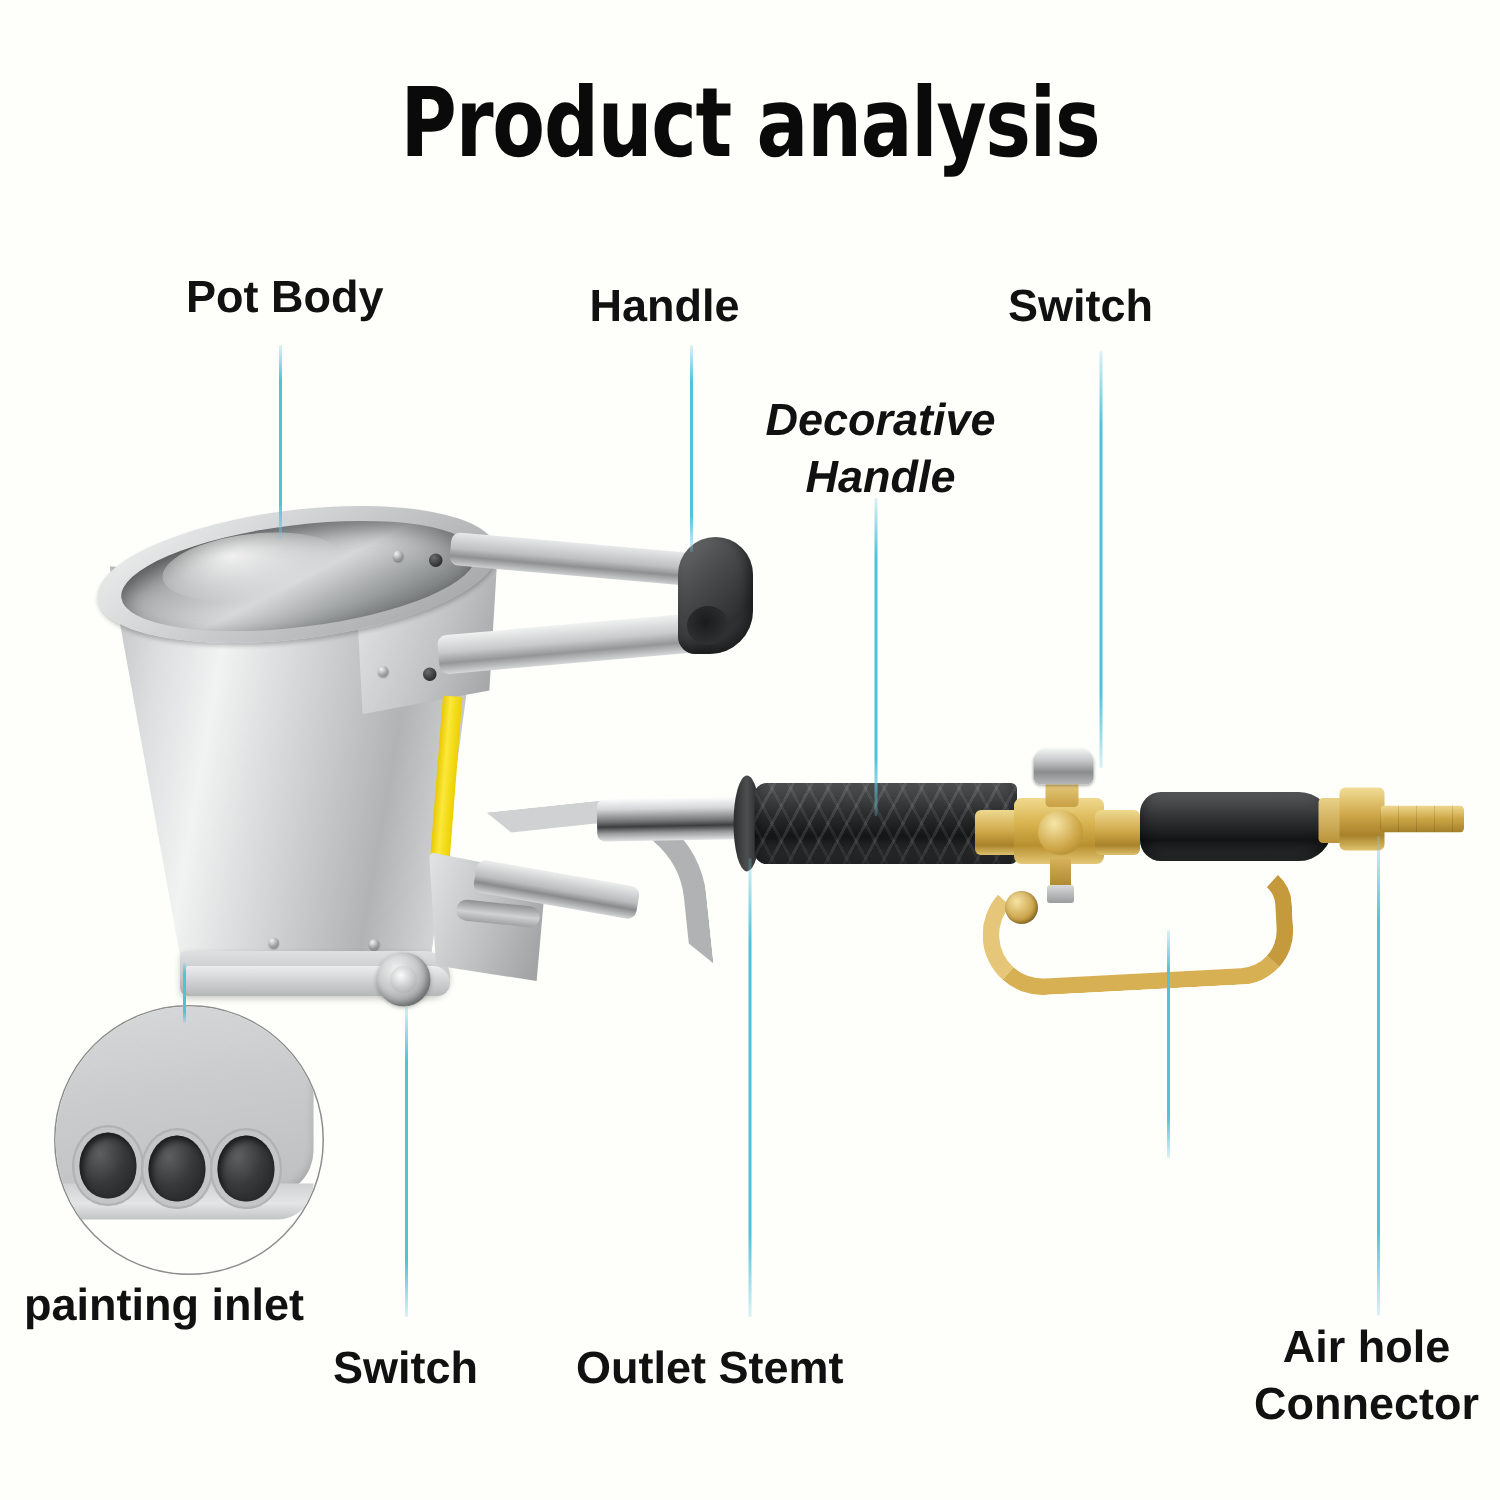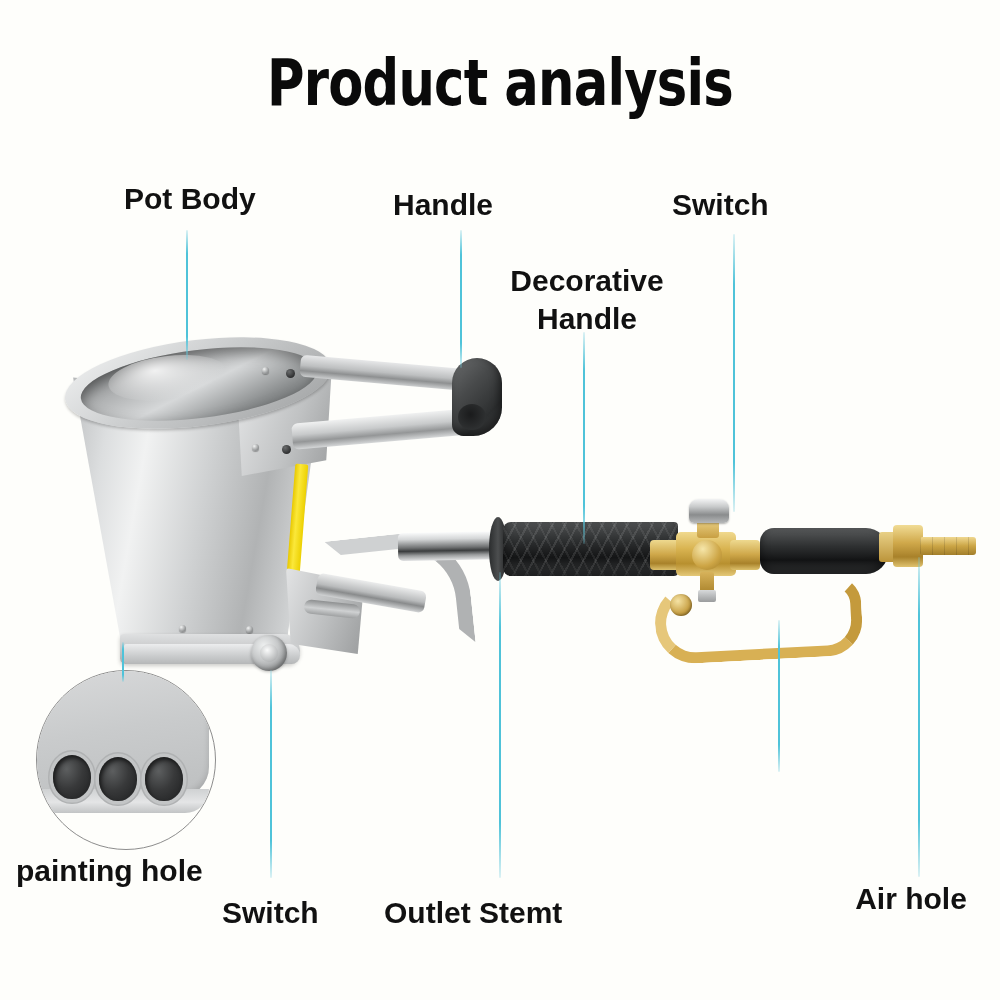--- a/index.html
+++ b/index.html
@@ -384,29 +384,30 @@
   <div class="leader" style="left:122px;top:630px;height:40px;"></div>
   <div class="leader" style="left:270px;top:658px;height:208px;"></div>
   <div class="leader" style="left:499px;top:560px;height:306px;"></div>
 
   <div class="label" style="left:107px;top:168px;margin-left:17px;">Pot Body</div>
 
   <div class="label" style="left:393px;top:174px;">Handle</div>
 
   <div class="label" style="left:672px;top:174px;">Switch</div>
 
-  <div class="label two-line" style="left:497px;top:250px;width:180px;">
+  <div class="label two-line" style="left:497px;top:250px;width:180px;font-style:italic;">
     <span>Decorative</span><br>
     <span>Handle</span>
   </div>
 
 
-  <div class="label" style="left:16px;top:840px;">painting hole</div>
+  <div class="label" style="left:16px;top:840px;">painting inlet</div>
 
   <div class="label" style="left:222px;top:882px;">Switch</div>
 
   <div class="label" style="left:384px;top:882px;">Outlet Stemt</div>
 
   <div class="label two-line" style="left:828px;top:868px;width:166px;">
     <span>Air hole</span><br>
+    <span>Connector</span>
   </div>
 
 </div>
 
 </body></html>

